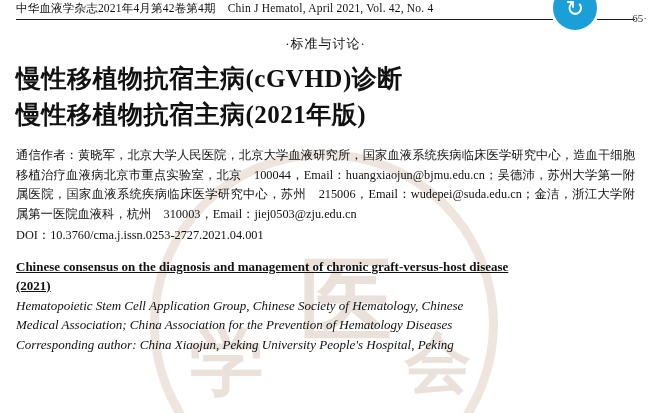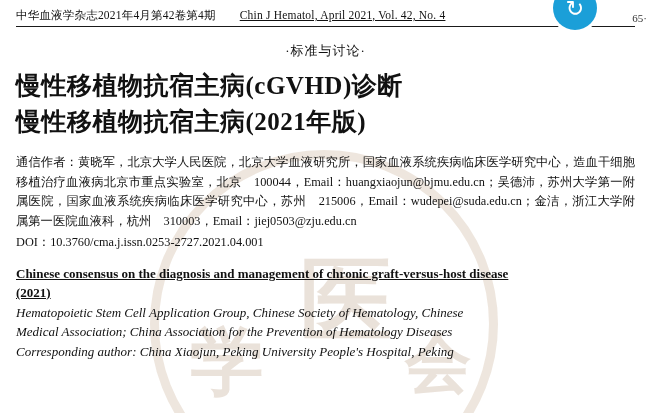--- a/index.html
+++ b/index.html
@@ -47,32 +47,31 @@
     z-index: 2;
     padding: 0 16px;
     box-sizing: border-box;
     width: 651px;
   }
 
   
   .running-head {
     display: flex;
     align-items: baseline;
-    padding-top: 8px;
+    padding-top: 1px;
     font-size: 11.5px;
     letter-spacing: 0.2px;
     white-space: nowrap;
   }
   .running-head .rh-cn {
     font-family: "Liberation Serif", serif;
   }
   .running-head .rh-en {
-    margin-left: 24px;
-    font-family: "Liberation Serif", serif;
-    text-decoration: underline;
+    margin-left: 12px;
+    font-family: "Liberation Serif", serif;
   }
   .rule {
     border-top: 1px solid #1a1a1a;
     margin: 3px 0 0 0;
     height: 0;
   }
 
   
   .section-line {
     text-align: center;

